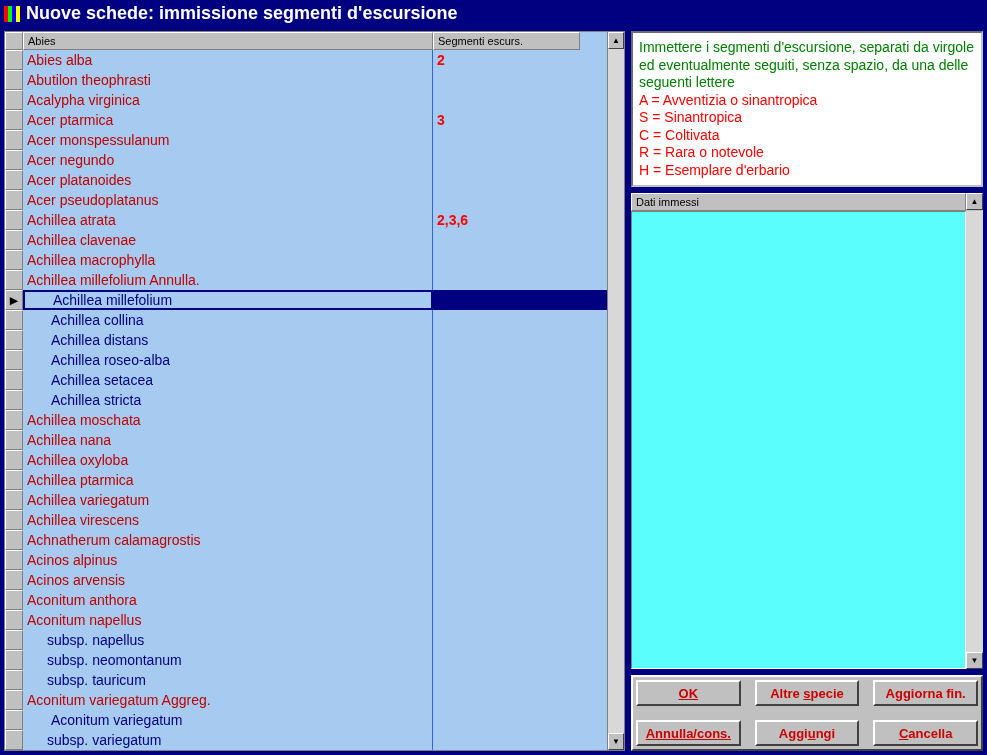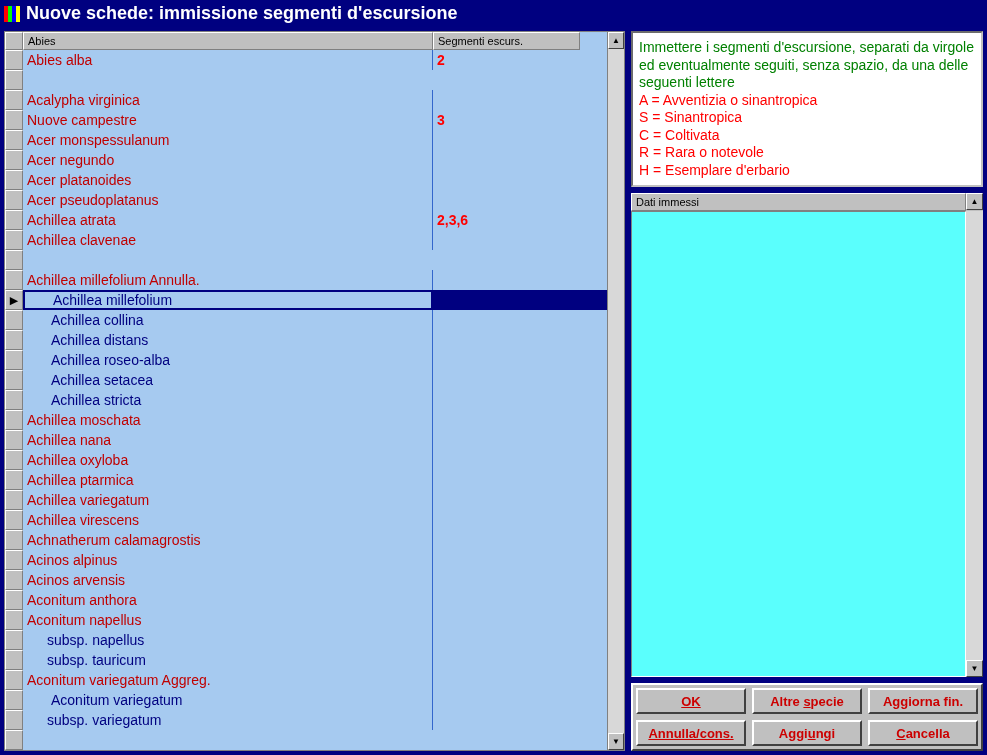--- a/index.html
+++ b/index.html
@@ -101,21 +101,21 @@
     flex: 1; background: #5afffd;
     border: 1px solid; border-color: #808080 #fff #fff #808080;
   }
   .dati-wrapper { flex:1; display:flex; }
   .button-panel {
     background: #c0c0c0;
     border: 2px solid; border-color: #fff #404040 #404040 #fff;
     padding: 3px;
     display: grid;
     grid-template-columns: 1fr 1fr 1fr;
-    gap: 6px;
+    gap: 14px;
   }
   .btn {
     background: #c0c0c0;
     border: 2px solid; border-color: #fff #404040 #404040 #fff;
     color: #cc0000; font-weight: bold; font-size: 13px;
     height: 26px; display: flex; align-items: center; justify-content: center;
     cursor: default;
   }
   .btn .ul { text-decoration: underline; }
 </style>
@@ -176,31 +176,34 @@
             <div class="ghcell ghseg">Segmenti escurs.</div>
           </div>
           <div class="gridrows" id="gridrows">
               <div class="grow">
                 <div class="gcell cspecie">
                   <span>Abies alba</span>
                 </div>
                 <div class="gcell cseg">2</div>
               </div>
               <div class="grow">
+                <div class="gcell cspecie">
+                  <span>Abutilon theophrasti</span>
+                </div>
                 <div class="gcell cseg"></div>
               </div>
               <div class="grow">
                 <div class="gcell cspecie">
                   <span>Acalypha virginica</span>
                 </div>
                 <div class="gcell cseg"></div>
               </div>
               <div class="grow">
                 <div class="gcell cspecie">
-                  <span>Nuove campestre</span>
+                  <span>Acer ptarmica</span>
                 </div>
                 <div class="gcell cseg">3</div>
               </div>
               <div class="grow">
                 <div class="gcell cspecie">
                   <span>Acer monspessulanum</span>
                 </div>
                 <div class="gcell cseg"></div>
               </div>
               <div class="grow">
@@ -227,20 +230,23 @@
                 </div>
                 <div class="gcell cseg">2,3,6</div>
               </div>
               <div class="grow">
                 <div class="gcell cspecie">
                   <span>Achillea clavenae</span>
                 </div>
                 <div class="gcell cseg"></div>
               </div>
               <div class="grow">
+                <div class="gcell cspecie">
+                  <span>Achillea macrophylla</span>
+                </div>
                 <div class="gcell cseg"></div>
               </div>
               <div class="grow">
                 <div class="gcell cspecie">
                   <span>Achillea millefolium Annulla.</span>
                 </div>
                 <div class="gcell cseg"></div>
               </div>
               <div class="grow selected">
                 <div class="gcell cspecie indent1">
@@ -340,20 +346,26 @@
               </div>
               <div class="grow">
                 <div class="gcell cspecie">
                   <span>Aconitum napellus</span>
                 </div>
                 <div class="gcell cseg"></div>
               </div>
               <div class="grow">
                 <div class="gcell cspecie indent2">
                   <span>subsp. napellus</span>
+                </div>
+                <div class="gcell cseg"></div>
+              </div>
+              <div class="grow">
+                <div class="gcell cspecie indent2">
+                  <span>subsp. neomontanum</span>
                 </div>
                 <div class="gcell cseg"></div>
               </div>
               <div class="grow">
                 <div class="gcell cspecie indent2">
                   <span>subsp. tauricum</span>
                 </div>
                 <div class="gcell cseg"></div>
               </div>
               <div class="grow">

